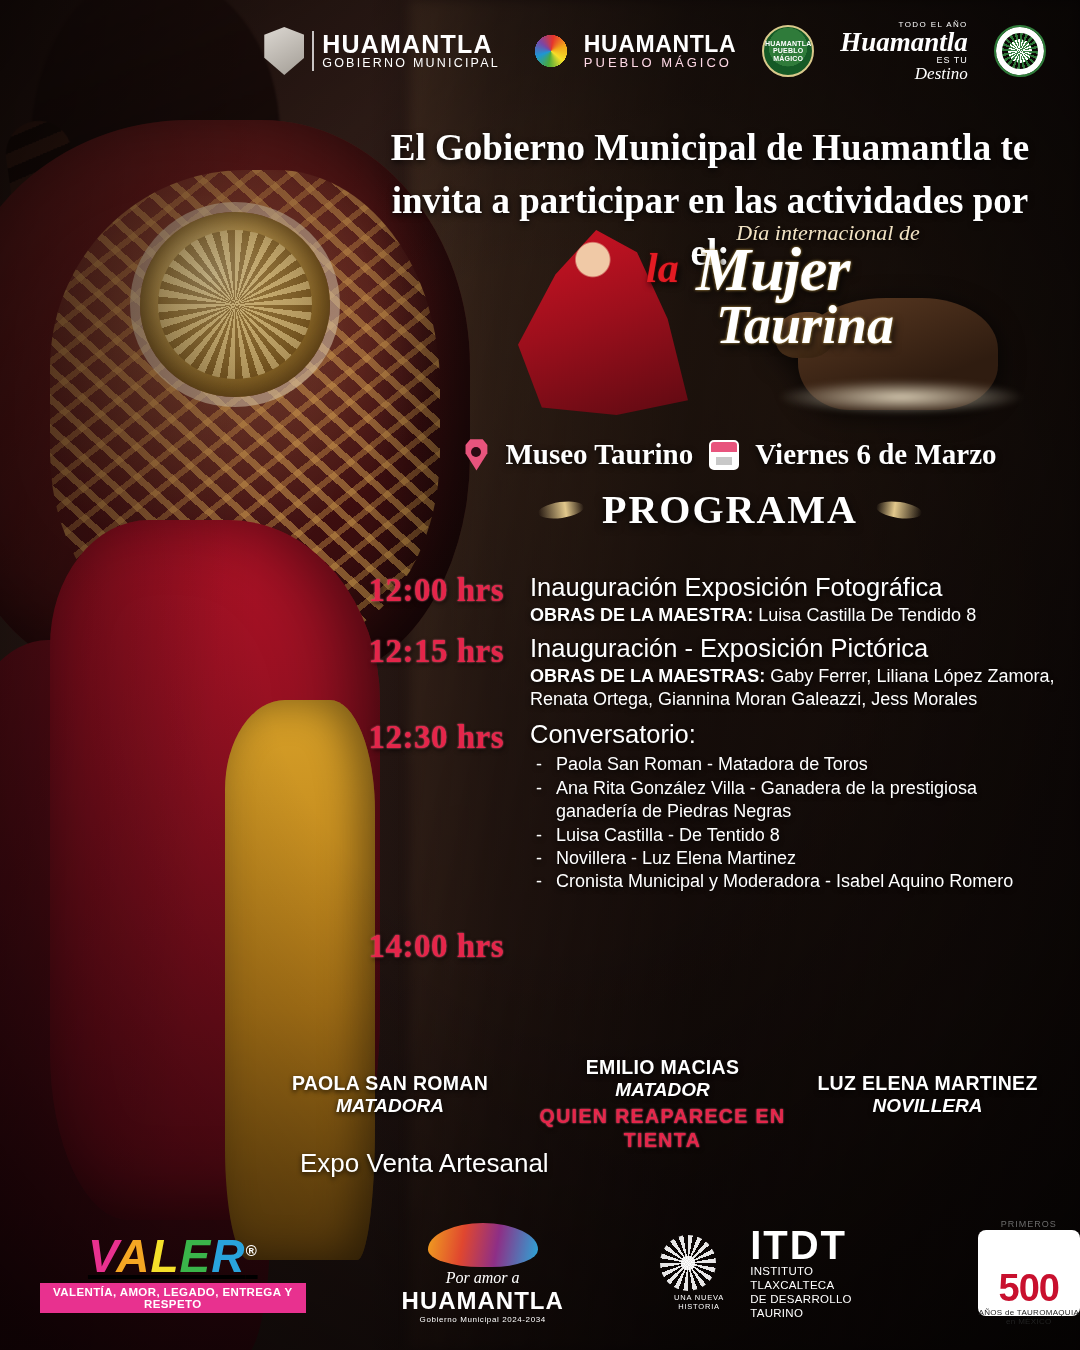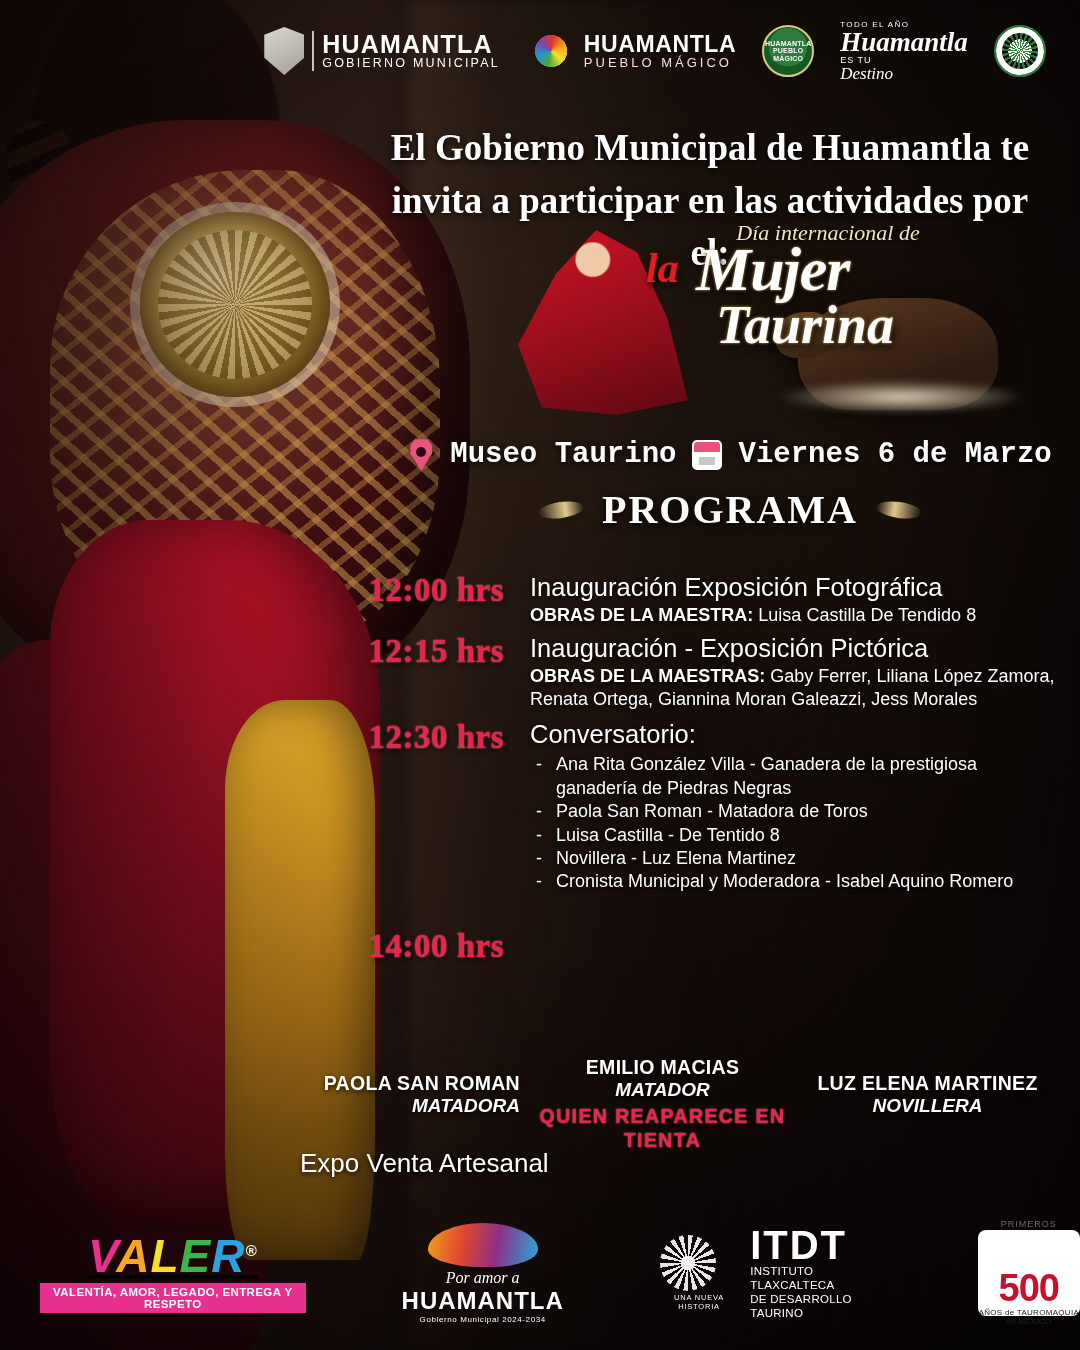--- a/index.html
+++ b/index.html
@@ -142,21 +142,21 @@
   .pm-txt .l1 { font-size: 23px; font-weight: 700; letter-spacing: .6px; }
   .pm-txt .l2 { font-size: 13px; letter-spacing: 3px; color: #ffd9e6; }
   .seal {
     width: 52px; height: 52px; border-radius: 50%;
     background: radial-gradient(circle at 50% 42%, #2f7b3a 0 52%, #155a26 53% 78%, #0f4420 79% 100%);
     border: 2px solid #d9c98b;
     display:flex; align-items:center; justify-content:center;
     color: #fff; font-size: 7px; text-align:center; line-height: 1.05; font-weight: 700;
     letter-spacing: .2px; padding: 4px;
   }
-  .destino { color:#fff; text-align:left; line-height: 1; }
+  .destino { color:#fff; text-align:right; line-height: 1; }
   .destino .l0 { font-size: 8px; letter-spacing: 1.4px; }
   .destino .l1 { font-size: 27px; font-weight: 700; font-family: "Liberation Serif", serif; font-style: italic; }
   .destino .l2 { font-size: 9px; letter-spacing: 1px; }
   .destino .l3 { font-size: 17px; font-style: italic; font-family: "Liberation Serif", serif; }
   .rosette {
     width: 52px; height: 52px; border-radius: 50%;
     border: 2px solid #2f7b3a;
     background:
       repeating-conic-gradient(from 0deg, rgba(47,123,58,.95) 0 9deg, rgba(255,255,255,0) 9deg 18deg),
       radial-gradient(circle, #fff 0 34%, rgba(255,255,255,0) 35%);
@@ -220,21 +220,21 @@
   .art .dust {
     position: absolute; left: 278px; top: 168px; width: 250px; height: 34px;
     background: radial-gradient(ellipse at 50% 50%, rgba(235,224,198,.9), rgba(235,224,198,0) 70%);
     filter: blur(3px);
   }
 
   
   .venue {
     position: absolute; left: 400px; top: 438px; width: 660px;
     display: flex; align-items: center; justify-content: center; gap: 16px;
-    color: #fff; font-family: Liberation Mono, monospace; font-weight: 700; font-size: 29px;
+    color: #fff; font-family: Liberation Serif, serif; font-weight: 700; font-size: 29px;
     text-shadow: 0 2px 6px rgba(0,0,0,.85);
   }
   .venue .pin {
     width: 26px; height: 32px;
     background: #e8547d;
     clip-path: polygon(50% 100%, 8% 46%, 8% 20%, 26% 2%, 74% 2%, 92% 20%, 92% 46%);
     position: relative;
   }
   .venue .pin::after {
     content:""; position:absolute; left: 8px; top: 8px; width: 10px; height: 10px;
@@ -296,21 +296,21 @@
   
   .names {
     position: absolute; left: 250px; top: 1062px; width: 810px; height: 90px;
     color: #fff;
   }
   .name-block { position: absolute; text-align: center; }
   .name-block .n { font-size: 19.5px; font-weight: 700; letter-spacing: .3px;
     text-shadow: 0 2px 5px rgba(0,0,0,.8); }
   .name-block .r { font-size: 19px; font-weight: 700; font-style: italic;
     text-shadow: 0 2px 5px rgba(0,0,0,.8); }
-  .name-left { left: 10px; top: 10px; width: 260px; text-align: right; }
+  .name-left { left: 10px; top: 10px; width: 260px; }
   .name-mid { left: 275px; top: -6px; width: 275px; }
   .name-right { left: 545px; top: 10px; width: 265px; }
   .name-mid .reap {
     color: #e5254a; font-size: 19.5px; font-weight: 700; letter-spacing: 1.4px;
     line-height: 1.25; margin-top: 3px;
     text-shadow: 0 0 2px #ff6f87, 1px 2px 4px rgba(0,0,0,.85);
   }
 
   .expo {
     position: absolute; left: 300px; top: 1148px; width: 760px;
@@ -472,22 +472,22 @@
           <b>OBRAS DE LA MAESTRAS:</b><span> Gaby Ferrer, Liliana López Zamora, Renata Ortega, Giannina Moran Galeazzi, Jess Morales</span>
         </div>
       </div>
     </div>
 
     <div class="row" style="margin-top:8px;">
       <div class="time">12:30 hrs</div>
       <div class="desc">
         <div class="head conv-title">Conversatorio:</div>
         <ul class="bullets">
+          <li>Paola San Roman - Matadora de Toros</li>
           <li>Ana Rita González Villa - Ganadera de la prestigiosa ganadería de Piedras Negras</li>
-          <li>Paola San Roman - Matadora de Toros</li>
           <li>Luisa Castilla - De Tentido 8</li>
           <li>Novillera - Luz Elena Martinez</li>
           <li>Cronista Municipal y Moderadora - Isabel Aquino Romero</li>
         </ul>
       </div>
     </div>
 
     <div class="row tienta" style="margin-top:34px;">
       <div class="time">14:00 hrs</div>
     </div>

